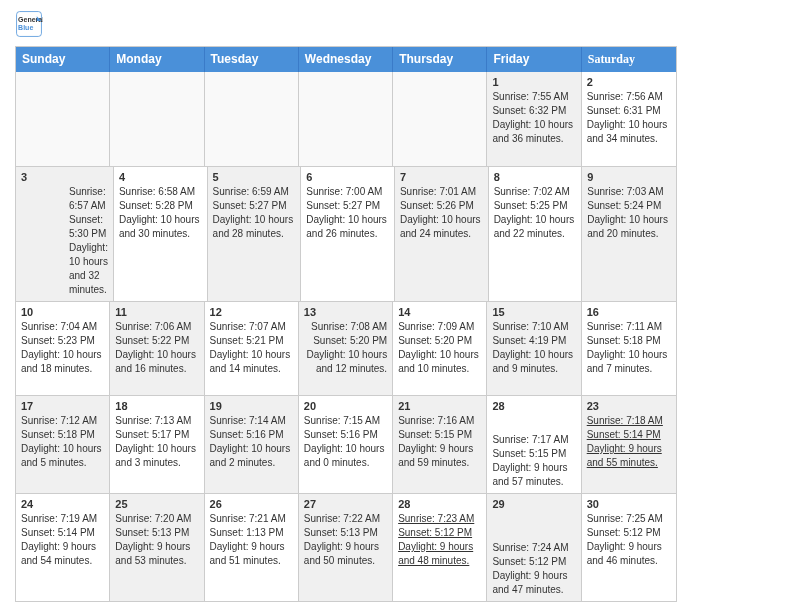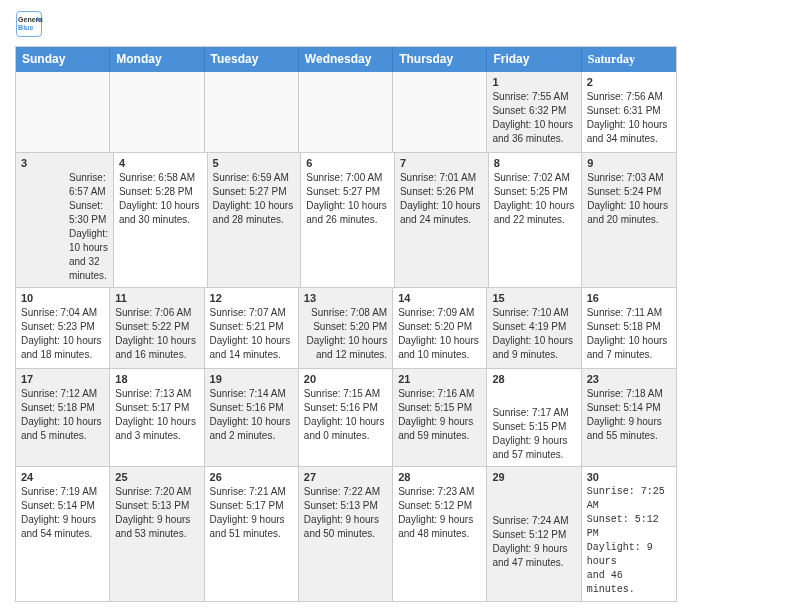--- a/index.html
+++ b/index.html
@@ -305,21 +305,21 @@
           </div>
           <div class="cal-cell">
             <span class="day-number">28</span>
             <div class="day-info" style="white-space: pre-line; margin-top: 21px;">Sunrise: 7:17 AM
 Sunset: 5:15 PM
 Daylight: 9 hours
 and 57 minutes.</div>
           </div>
           <div class="cal-cell shaded">
             <span class="day-number">23</span>
-            <div class="day-info" style="white-space: pre-line;">Sunrise: 7:18 AM
+            <div class="day-info" style="white-space: pre-line; text-decoration: underline;">Sunrise: 7:18 AM
 Sunset: 5:14 PM
 Daylight: 9 hours
 and 55 minutes.</div>
           </div>
         </div>
         <div class="cal-row">
           <div class="cal-cell">
             <span class="day-number">24</span>
             <div class="day-info" style="white-space: pre-line;">Sunrise: 7:19 AM
 Sunset: 5:14 PM
@@ -329,48 +329,48 @@
           <div class="cal-cell shaded">
             <span class="day-number">25</span>
             <div class="day-info" style="white-space: pre-line;">Sunrise: 7:20 AM
 Sunset: 5:13 PM
 Daylight: 9 hours
 and 53 minutes.</div>
           </div>
           <div class="cal-cell">
             <span class="day-number">26</span>
             <div class="day-info" style="white-space: pre-line;">Sunrise: 7:21 AM
-Sunset: 5:17 PM
+Sunset: 1:13 PM
 Daylight: 9 hours
 and 51 minutes.</div>
           </div>
           <div class="cal-cell shaded">
             <span class="day-number">27</span>
             <div class="day-info" style="white-space: pre-line;">Sunrise: 7:22 AM
 Sunset: 5:13 PM
 Daylight: 9 hours
 and 50 minutes.</div>
           </div>
           <div class="cal-cell">
             <span class="day-number">28</span>
-            <div class="day-info" style="white-space: pre-line;">Sunrise: 7:23 AM
+            <div class="day-info" style="white-space: pre-line; text-decoration: underline;">Sunrise: 7:23 AM
 Sunset: 5:12 PM
 Daylight: 9 hours
 and 48 minutes.</div>
           </div>
           <div class="cal-cell shaded">
             <span class="day-number">29</span>
             <div class="day-info" style="white-space: pre-line; margin-top: 31px;">Sunrise: 7:24 AM
 Sunset: 5:12 PM
 Daylight: 9 hours
 and 47 minutes.</div>
           </div>
           <div class="cal-cell">
             <span class="day-number">30</span>
-            <div class="day-info" style="white-space: pre-line; font-family: Liberation Mono, monospace;">Sunrise: 7:25 AM
+            <div class="day-info" style="white-space: pre-line;">Sunrise: 7:25 AM
 Sunset: 5:12 PM
 Daylight: 9 hours
 and 46 minutes.</div>
           </div>
         </div>
       </div>
   </div>
 </div>
 
 </body></html>

